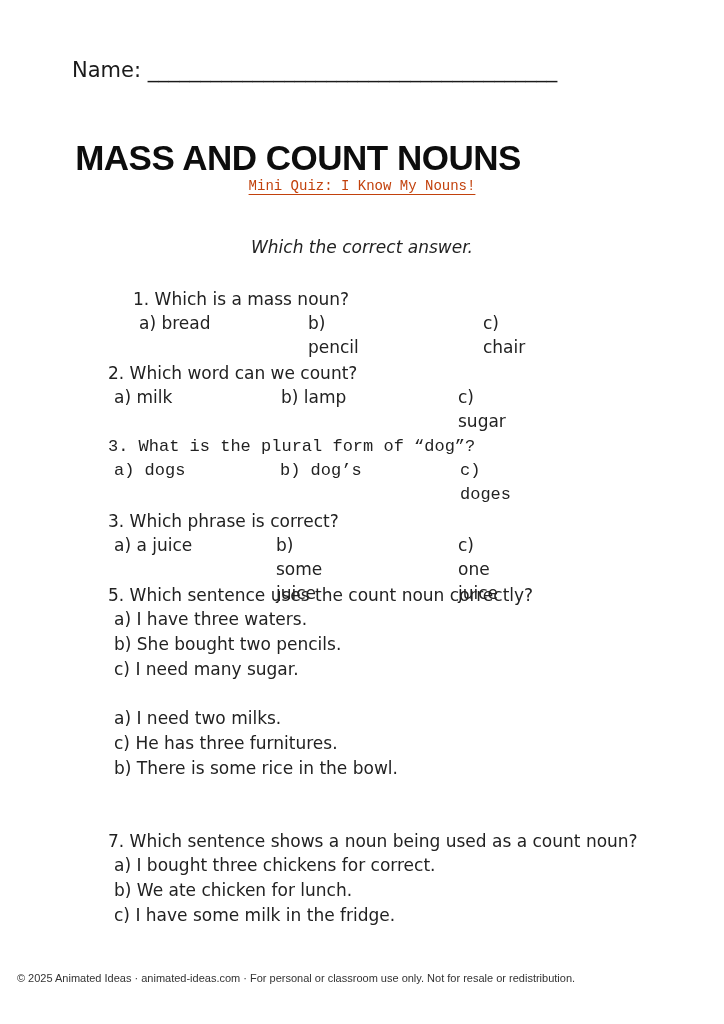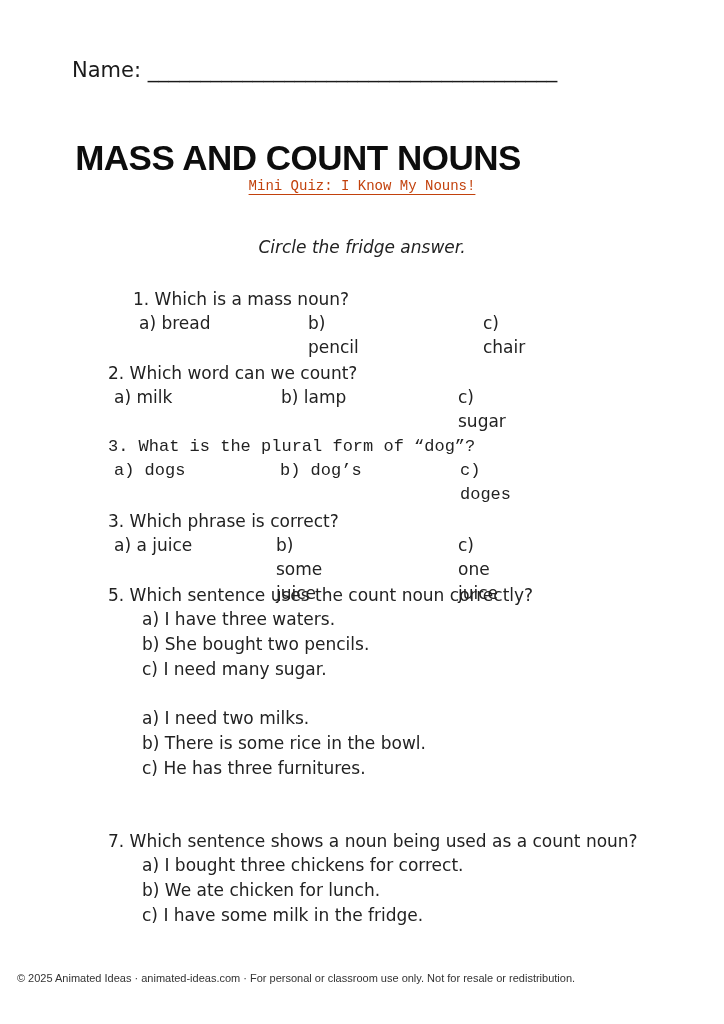--- a/index.html
+++ b/index.html
@@ -5,30 +5,30 @@
   html, body { margin:0; padding:0; background:#ffffff; }
   body { width:724px; height:1024px; position:relative; overflow:hidden; color:#1a1a1a; font-family:"DejaVu Sans", sans-serif; }
   .name-line { position:absolute; left:72px; top:58px; font-size:21px; letter-spacing:0; }
   .title { position:absolute; left:0; width:596px; top:110px; text-align:center; font-family:"Liberation Sans", sans-serif; font-weight:bold; font-size:35px; color:#0d0d0d; letter-spacing:-0.5px;margin-top:28px; }
   .subtitle { position:absolute; left:0; width:724px; top:178px; text-align:center; font-family:"Liberation Mono", monospace; font-size:14px; text-decoration:underline; text-decoration-thickness:1px; text-underline-offset:4px; color:#c2410c; }
   .instruction { position:absolute; left:0; width:724px; top:237px; text-align:center; font-style:italic; font-size:17px; color:#222; }
   .q { position:absolute; left:108px; font-size:17px; color:#222; }
   .q-text { height:24px; line-height:24px; }
   .opts-row { position:relative; height:24px; line-height:24px; }
   .opts-row span { position:absolute; top:0; }
-  .opt-line { height:25px; line-height:25px; padding-left:6px;margin-left:28px; }
+  .opt-line { height:25px; line-height:25px; padding-left:6px; }
   .footer { position:absolute; left:0; width:592px; top:972px; text-align:center; font-family:"Liberation Sans", sans-serif; font-size:11px; color:#333; }
 </style>
 </head>
 <body>
 
 <div class="name-line">Name: _______________________________________</div>
 <div class="title">MASS AND COUNT NOUNS</div>
 <div class="subtitle">Mini Quiz: I Know My Nouns!</div>
-<div class="instruction">Circle the fridge answer.</div>
+<div class="instruction">Which the correct answer.</div>
 
 <div class="q" style="top:287px;margin-left:25px;">
   <div class="q-text">1. Which is a mass noun?</div>
   <div class="opts-row">
     <span style="left:6px">a) bread</span>
     <span style="left:175px">b) pencil</span>
     <span style="left:350px">c) chair</span>
   </div>
 </div>
 
@@ -61,22 +61,22 @@
 
 <div class="q" style="top:583px;">
   <div class="q-text">5. Which sentence uses the count noun correctly?</div>
   <div class="opt-line">a) I have three waters.</div>
   <div class="opt-line">b) She bought two pencils.</div>
   <div class="opt-line">c) I need many sugar.</div>
 </div>
 
 <div class="q" style="top:706px;">
   <div class="opt-line">a) I need two milks.</div>
+  <div class="opt-line">c) He has three furnitures.</div>
   <div class="opt-line">b) There is some rice in the bowl.</div>
-  <div class="opt-line">c) He has three furnitures.</div>
 </div>
 
 <div class="q" style="top:829px;">
   <div class="q-text">7. Which sentence shows a noun being used as a count noun?</div>
   <div class="opt-line">a) I bought three chickens for correct.</div>
   <div class="opt-line">b) We ate chicken for lunch.</div>
   <div class="opt-line">c) I have some milk in the fridge.</div>
 </div>
 
 <div class="footer">© 2025 Animated Ideas · animated-ideas.com · For personal or classroom use only. Not for resale or redistribution.</div>

